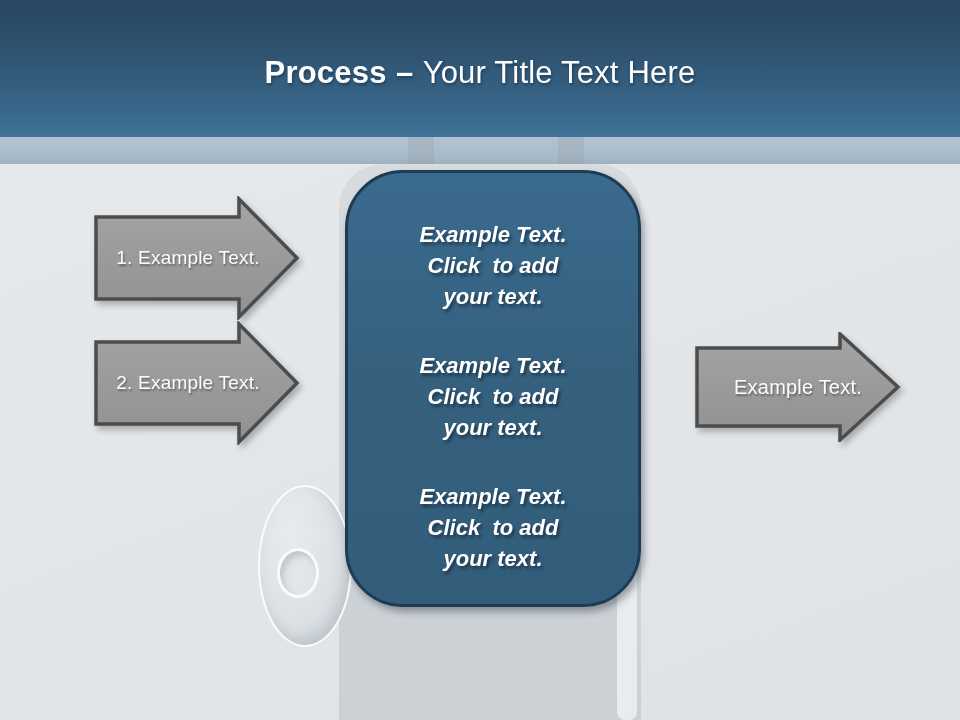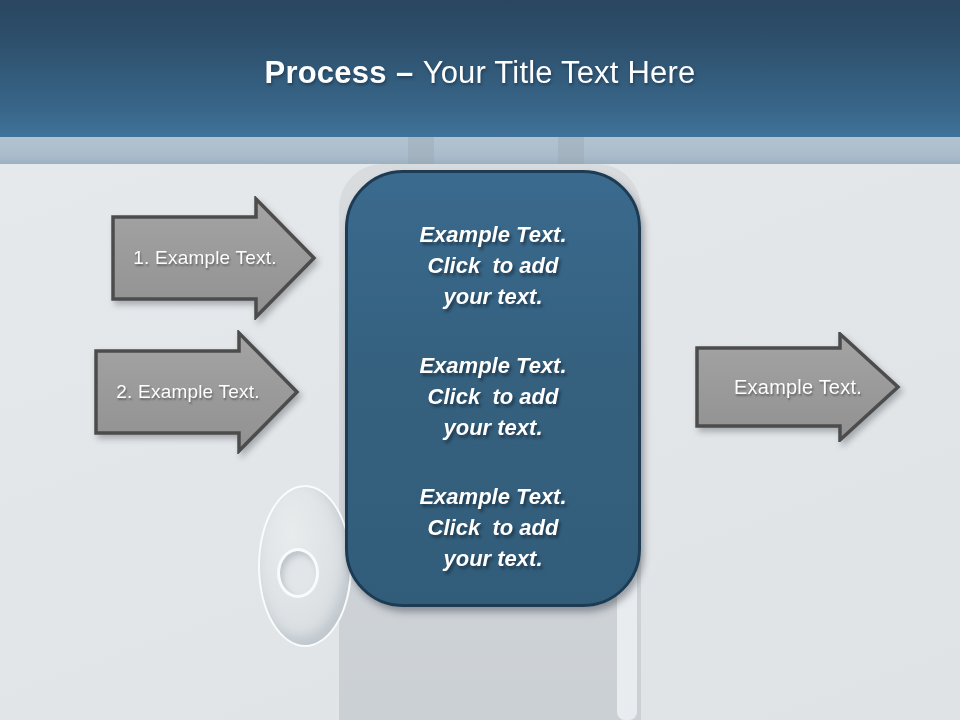--- a/index.html
+++ b/index.html
@@ -57,22 +57,22 @@
     box-sizing:border-box;
   }
   
   .arrow{position:absolute;width:206px;z-index:6;}
   .arrow svg{display:block;filter:drop-shadow(3px 4px 3px rgba(90,95,100,.45));}
   .arrow-label{
     position:absolute;inset:0;display:flex;align-items:center;justify-content:center;
     color:#fdfdfd;font-size:19px;font-weight:400;letter-spacing:.2px;
     text-shadow:1px 2px 2px rgba(70,70,70,.65);pointer-events:none;
   }
-  .arrow1{left:94px;top:196px;height:124px;margin-left:17px;}
-  .arrow2{left:94px;top:330px;height:124px;}
+  .arrow1{left:94px;top:196px;height:124px;}
+  .arrow2{left:94px;top:321px;height:124px;}
   .arrow3{left:94px;top:446px;height:124px;}
   .arrow-left .arrow-label{padding-right:18px;}
   .arrow-right{left:695px;top:332px;height:110px;}
   .arrow-right .arrow-label{font-size:20px;}
   
   .panel{
     position:absolute;left:345px;top:170px;width:296px;height:437px;z-index:7;
     background:linear-gradient(180deg,#3a6a8e 0%,#35617f 45%,#325d7a 100%);
     border:3.5px solid #1d3b53;border-radius:58px;
     box-shadow:3px 5px 7px rgba(35,45,55,.40);

